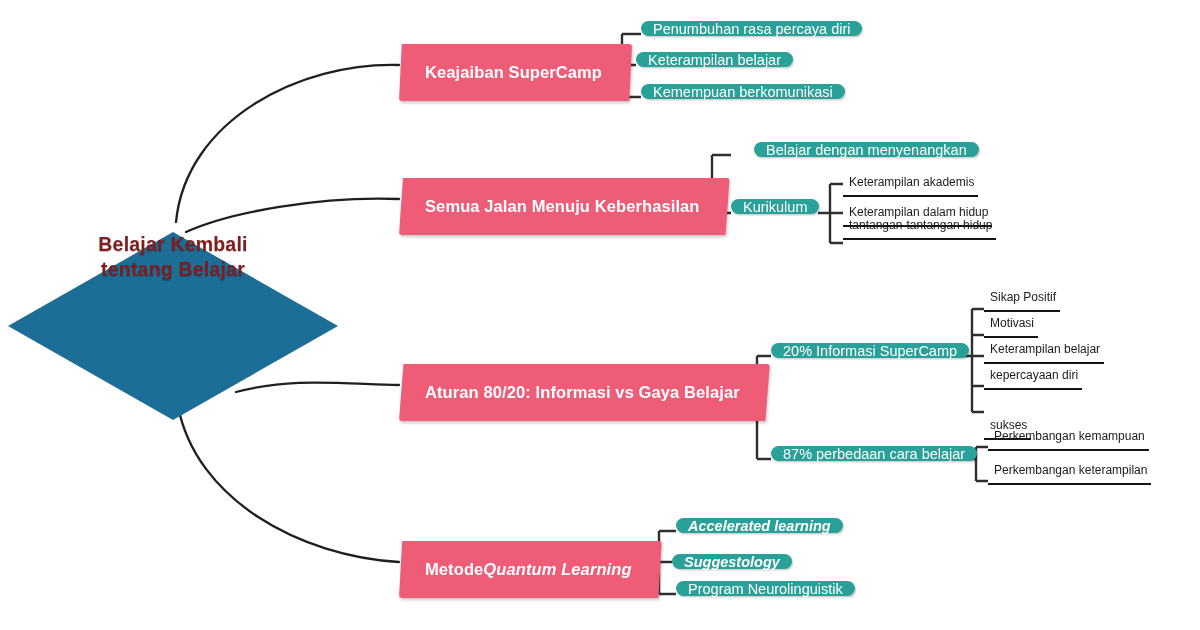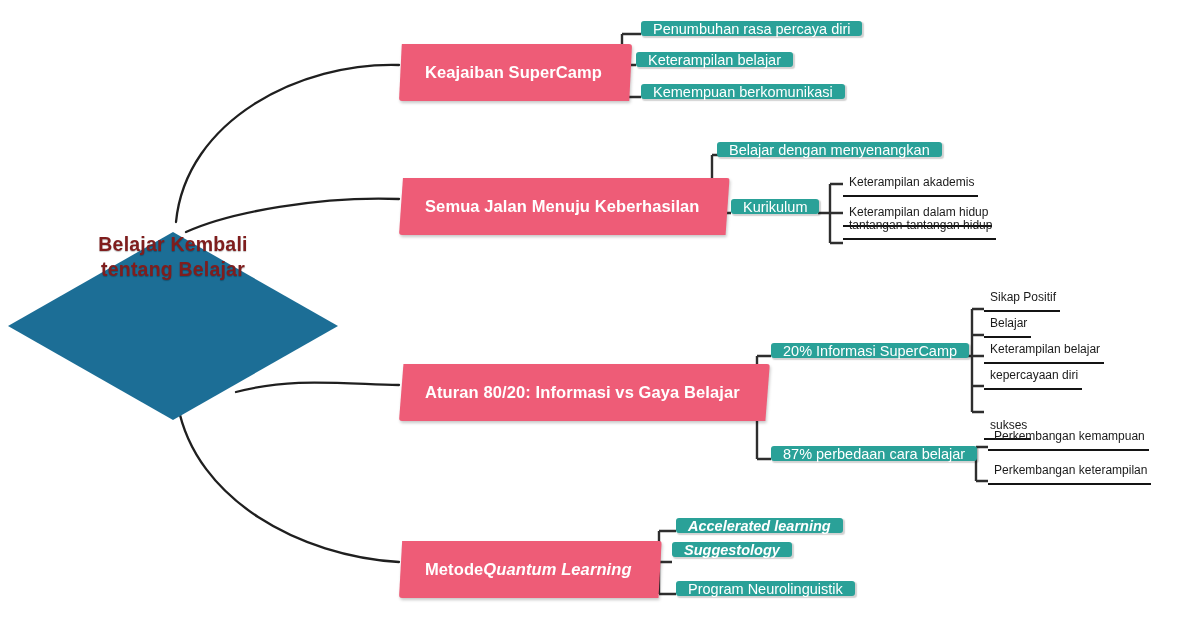--- a/index.html
+++ b/index.html
@@ -58,21 +58,21 @@
   
   .teal{
     position:absolute;
     background:#2AA198;
     color:#ffffff;
     font-size:14.5px;
     height:15px;
     display:flex;align-items:center;
     padding:0 12px;
     white-space:nowrap;
-    border-radius:3px;
+    border-radius:8px;
     box-shadow:1.2px 1.6px 1.2px rgba(0,0,0,.18);
   }
   .teal.it{font-style:italic;font-weight:bold;}
 
   
   .leafline{
     position:absolute;
     color:#1a1a1a;
     font-size:12px;
     white-space:nowrap;
@@ -135,21 +135,21 @@
     <span>Keterampilan belajar</span>
   </div>
   <div class="teal" style="left:641px;top:84px;">
     <span>Kemempuan berkomunikasi</span>
   </div>
 
   <div class="branch" style="left:399px;top:178px;">
     <span>Semua Jalan Menuju Keberhasilan</span>
   </div>
 
-  <div class="teal" style="left:717px;top:142px;align-items:center;">
+  <div class="teal" style="left:754px;top:142px;align-items:center;">
     <span>Belajar dengan menyenangkan</span>
   </div>
   <div class="teal" style="left:731px;top:199px;text-align:center;">
     <span>Kurikulum</span>
   </div>
 
   <div class="leafline" style="left:843px;top:173px;">
     <span>Keterampilan akademis</span>
   </div>
   <div class="leafline" style="left:843px;top:203px;text-align:center;">
@@ -167,21 +167,21 @@
     <span>20% Informasi SuperCamp</span>
   </div>
   <div class="teal" style="left:771px;top:446px;">
     <span>87% perbedaan cara belajar</span>
   </div>
 
   <div class="leafline" style="left:984px;top:288px;">
     <span>Sikap Positif</span>
   </div>
   <div class="leafline" style="left:984px;top:314px;">
-    <span>Belajar</span>
+    <span>Motivasi</span>
   </div>
   <div class="leafline" style="left:984px;top:340px;">
     <span>Keterampilan belajar</span>
   </div>
   <div class="leafline" style="left:984px;top:366px;">
     <span>kepercayaan diri</span>
   </div>
   <div class="leafline" style="left:984px;top:392px;margin-top:24px;">
     <span>sukses</span>
   </div>
@@ -194,20 +194,20 @@
   </div>
 
   <div class="branch" style="left:399px;top:541px;">
     <span>Metode </span>
       <span class="em">Quantum Learning</span>
   </div>
 
   <div class="teal it" style="left:676px;top:518px;">
     <span>Accelerated learning</span>
   </div>
-  <div class="teal it" style="left:672px;top:542px;">
+  <div class="teal it" style="left:672px;top:554px;">
     <span>Suggestology</span>
   </div>
   <div class="teal" style="left:676px;top:581px;">
     <span>Program Neurolinguistik</span>
   </div>
 
 </div>
 
 </body></html>

